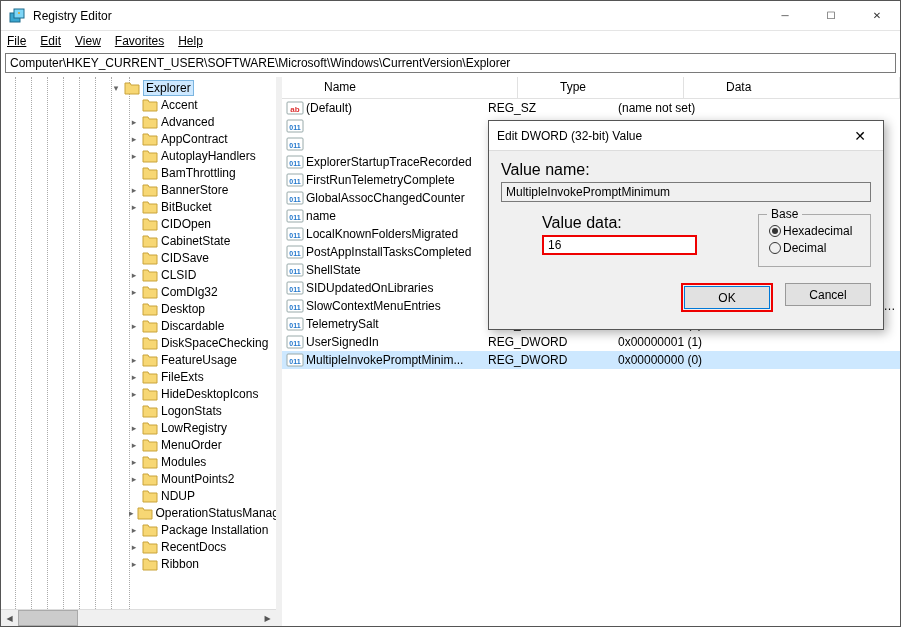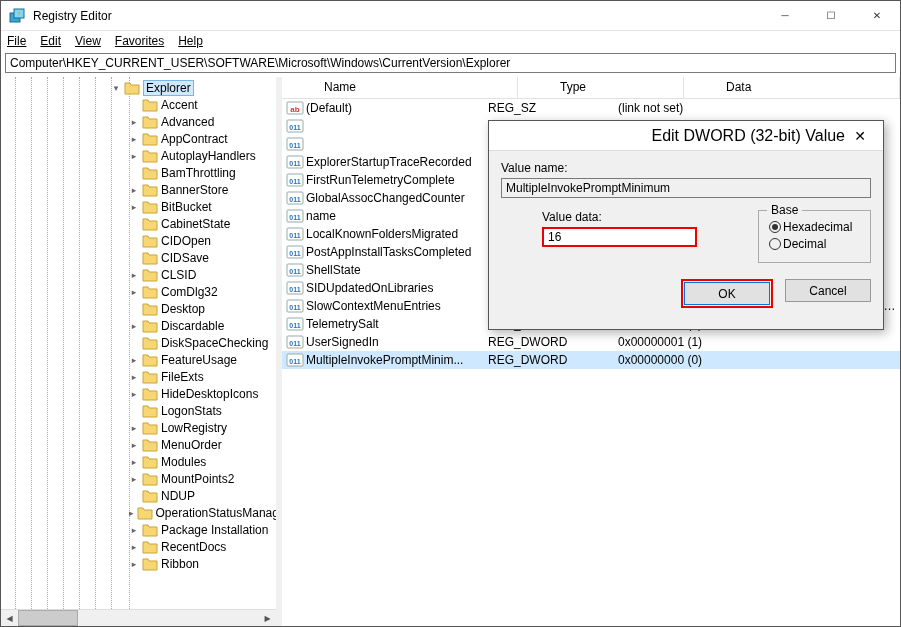--- a/index.html
+++ b/index.html
@@ -38,24 +38,24 @@
 .list-body { position: relative; }
 .list-row { display: flex; height: 18px; align-items: center; font-size: 12px; cursor: pointer; }
 .list-row .ic { width: 18px; height: 16px; margin-left: 4px; margin-right: 2px; flex-shrink: 0; }
 .list-row .nm { width: 176px; overflow: hidden; text-overflow: ellipsis; white-space: nowrap; }
 .list-row .tp { width: 130px; padding-left: 6px; }
 .list-row .dt { flex: 1; padding-left: 6px; overflow: hidden; text-overflow: ellipsis; white-space: nowrap; }
 .list-row.selected { background: #cde8ff; }
 
 .dialog { position: absolute; left: 487px; top: 119px; width: 396px; height: 210px; background: #f0f0f0; border: 1px solid #555; box-shadow: 3px 3px 10px rgba(0,0,0,0.3); z-index: 10; }
 .dlg-title { height: 30px; display: flex; align-items: center; padding: 0 8px; background: #fff; border-bottom: 1px solid #ddd; }
-.dlg-title .t { flex: 1; font-size: 16px; text-align: right; }
+.dlg-title .t { flex: 1; font-size: 12px; }
 .dlg-title .close { width: 30px; text-align: center; cursor: pointer; font-size: 14px; }
 .dlg-body { padding: 10px 12px; }
-.dlg-body .lbl { font-size: 12px; margin-bottom: 3px; display: block; }
+.dlg-body .lbl { font-size: 16px; margin-bottom: 3px; display: block; }
 .dlg-body input[type=text] { width: 100%; height: 20px; border: 1px solid #7a7a7a; padding: 1px 4px; font-size: 12px; font-family: inherit; }
 .dlg-body input[readonly] { background: #f0f0f0; }
 .dlg-row2 { display: flex; margin-top: 12px; gap: 20px; }
 .dlg-col { flex: 1; margin-left: 41px; }
 .dlg-col.valuedata input { border: 2px solid #e00; width: 155px; }
 .fieldset { border: 1px solid #aaa; padding: 6px 10px 8px 10px; position: relative; }
 .fieldset .legend { position: absolute; top: -8px; left: 8px; background: #f0f0f0; padding: 0 4px; font-size: 12px; }
 .radio-row { display: flex; align-items: center; gap: 2px; margin: 3px 0; font-size: 12px; cursor: pointer; }
 .radio { width: 12px; height: 12px; border: 1px solid #333; border-radius: 50%; display: flex; align-items: center; justify-content: center; }
 .radio .dot { width: 6px; height: 6px; background: #333; border-radius: 50%; }
@@ -184,30 +184,30 @@
               </span>
               <span class="label">BitBucket</span>
             </div>
             <div class="tree-row" style="padding-left: 18px;">
               <span class="expander"></span>
               <span class="folder-icon">
                 <svg viewBox="0 0 16 14">
                   <path d="M1 2h5l1 2h8v9H1z" fill="#f7d774" stroke="#c9a33b"></path>
                 </svg>
               </span>
+              <span class="label">CIDOpen</span>
+            </div>
+            <div class="tree-row" style="padding-left: 18px;">
+              <span class="expander"></span>
+              <span class="folder-icon">
+                <svg viewBox="0 0 16 14">
+                  <path d="M1 2h5l1 2h8v9H1z" fill="#f7d774" stroke="#c9a33b"></path>
+                </svg>
+              </span>
               <span class="label">CabinetState</span>
-            </div>
-            <div class="tree-row" style="padding-left: 18px;">
-              <span class="expander"></span>
-              <span class="folder-icon">
-                <svg viewBox="0 0 16 14">
-                  <path d="M1 2h5l1 2h8v9H1z" fill="#f7d774" stroke="#c9a33b"></path>
-                </svg>
-              </span>
-              <span class="label">CIDOpen</span>
             </div>
             <div class="tree-row" style="padding-left: 18px;">
               <span class="expander"></span>
               <span class="folder-icon">
                 <svg viewBox="0 0 16 14">
                   <path d="M1 2h5l1 2h8v9H1z" fill="#f7d774" stroke="#c9a33b"></path>
                 </svg>
               </span>
               <span class="label">CIDSave</span>
             </div>
@@ -393,21 +393,21 @@
       <div class="list-body" id="listBody">
           <div class="list-row">
             <span class="ic">
               <svg viewBox="0 0 18 16">
                 <rect x="1" y="2" width="16" height="12" rx="1" fill="#fff" stroke="#9aa"></rect>
                 <text x="9" y="12" text-anchor="middle" font-size="8" fill="#d33" font-weight="bold">ab</text>
               </svg>
             </span>
             <span class="nm">(Default)</span>
             <span class="tp">REG_SZ</span>
-            <span class="dt">(link not set)</span>
+            <span class="dt">(name not set)</span>
           </div>
           <div class="list-row">
             <span class="ic">
               <svg viewBox="0 0 18 16">
                 <rect x="1" y="2" width="16" height="12" rx="1" fill="#fff" stroke="#9aa"></rect>
                 <text x="9" y="12" text-anchor="middle" font-size="7" fill="#2277cc" font-weight="bold">011</text>
               </svg>
             </span>
             <span class="tp"></span>
             <span class="dt"></span>

